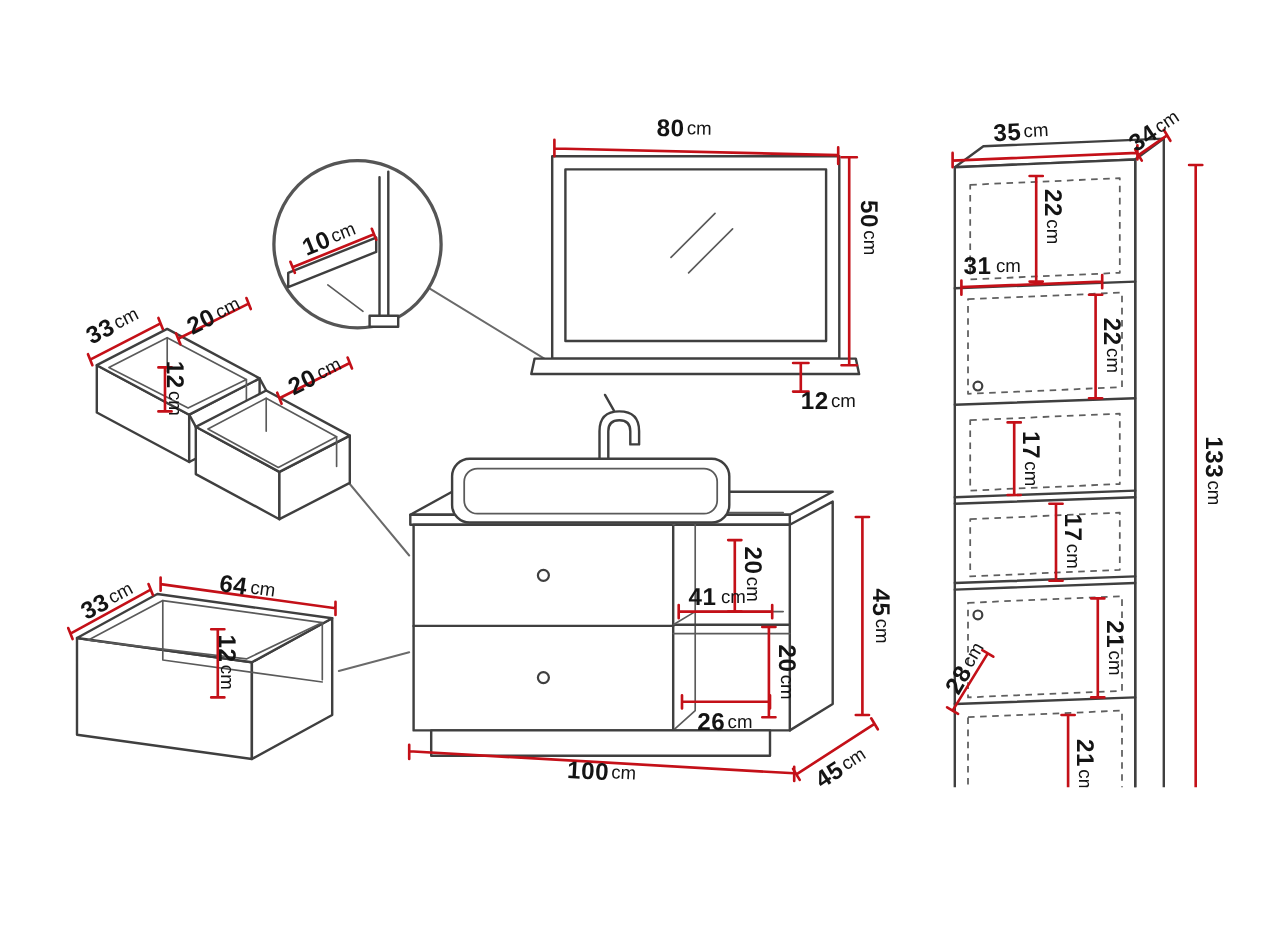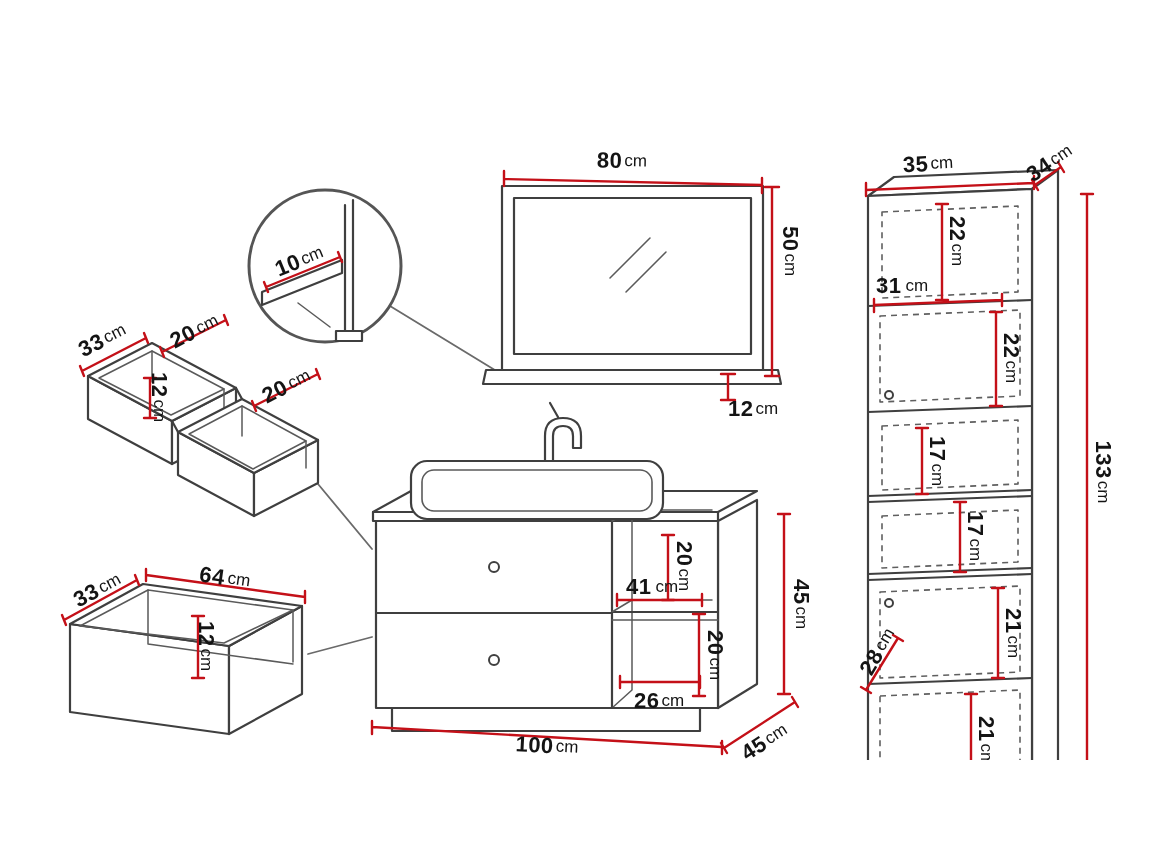--- a/index.html
+++ b/index.html
@@ -1,17 +1,17 @@
 <!DOCTYPE html>
 <html><head>
 <meta charset="utf-8">
 <style>
   html,body{margin:0;padding:0;background:#ffffff;}
   .stage{position:relative;width:1154px;height:716px;background:#ffffff;overflow:hidden;
-         font-family:"Liberation Sans",sans-serif;margin-top:44px;}
+         font-family:"Liberation Sans",sans-serif;}
   svg{display:block;}
   .outline{stroke:#3f3f3f;stroke-width:2.2;fill:none;stroke-linejoin:round;stroke-linecap:round;}
   .outline-fill{stroke:#3f3f3f;stroke-width:2.2;fill:#ffffff;stroke-linejoin:round;stroke-linecap:round;}
   .thin{stroke:#5a5a5a;stroke-width:1.5;fill:none;stroke-linejoin:round;stroke-linecap:round;}
   .dashed{stroke:#5f5f5f;stroke-width:1.6;fill:none;stroke-dasharray:6 5;stroke-linejoin:round;}
   .leader{stroke:#6a6a6a;stroke-width:1.8;fill:none;stroke-linecap:round;}
   .dimline{stroke:#c41018;stroke-width:2.4;fill:none;stroke-linecap:round;}
   text.dim{fill:#141414;dominant-baseline:central;}
   .num{font-size:22px;font-weight:bold;letter-spacing:.5px;}
   .unit{font-size:17px;font-weight:normal;}

